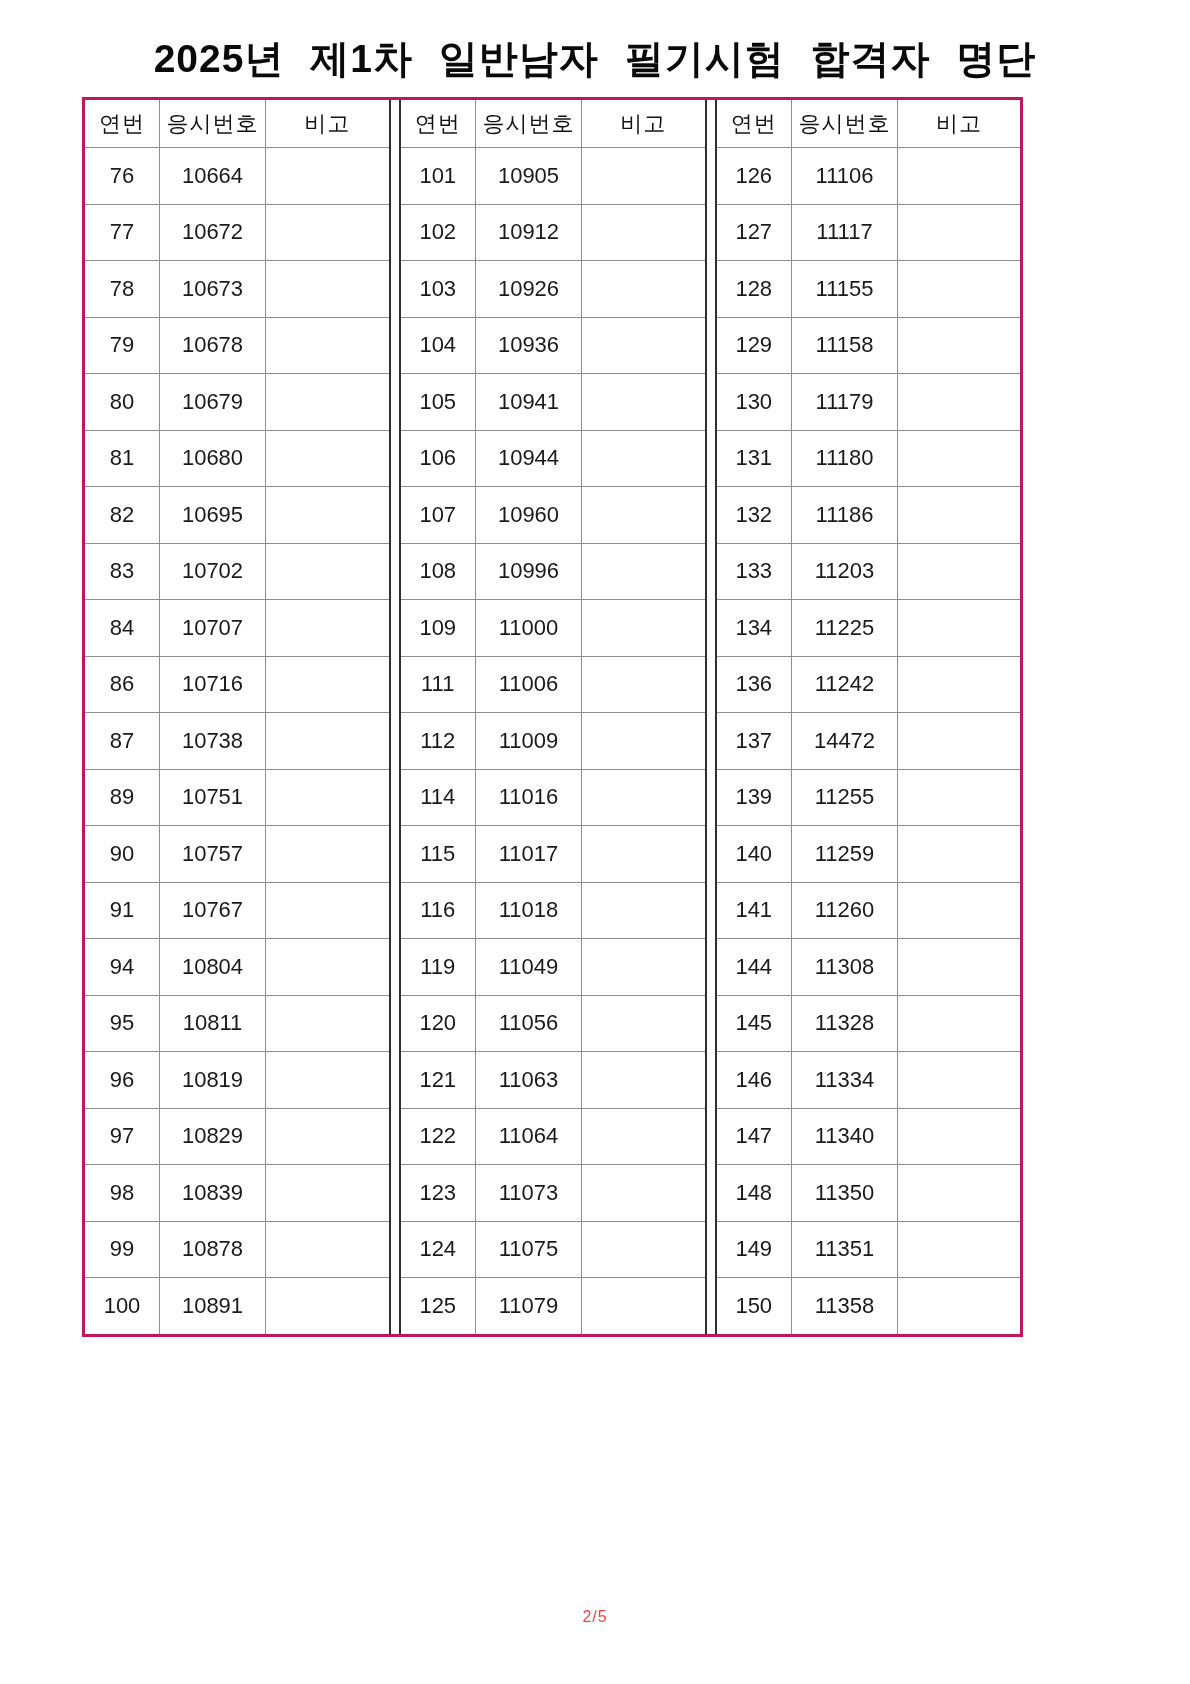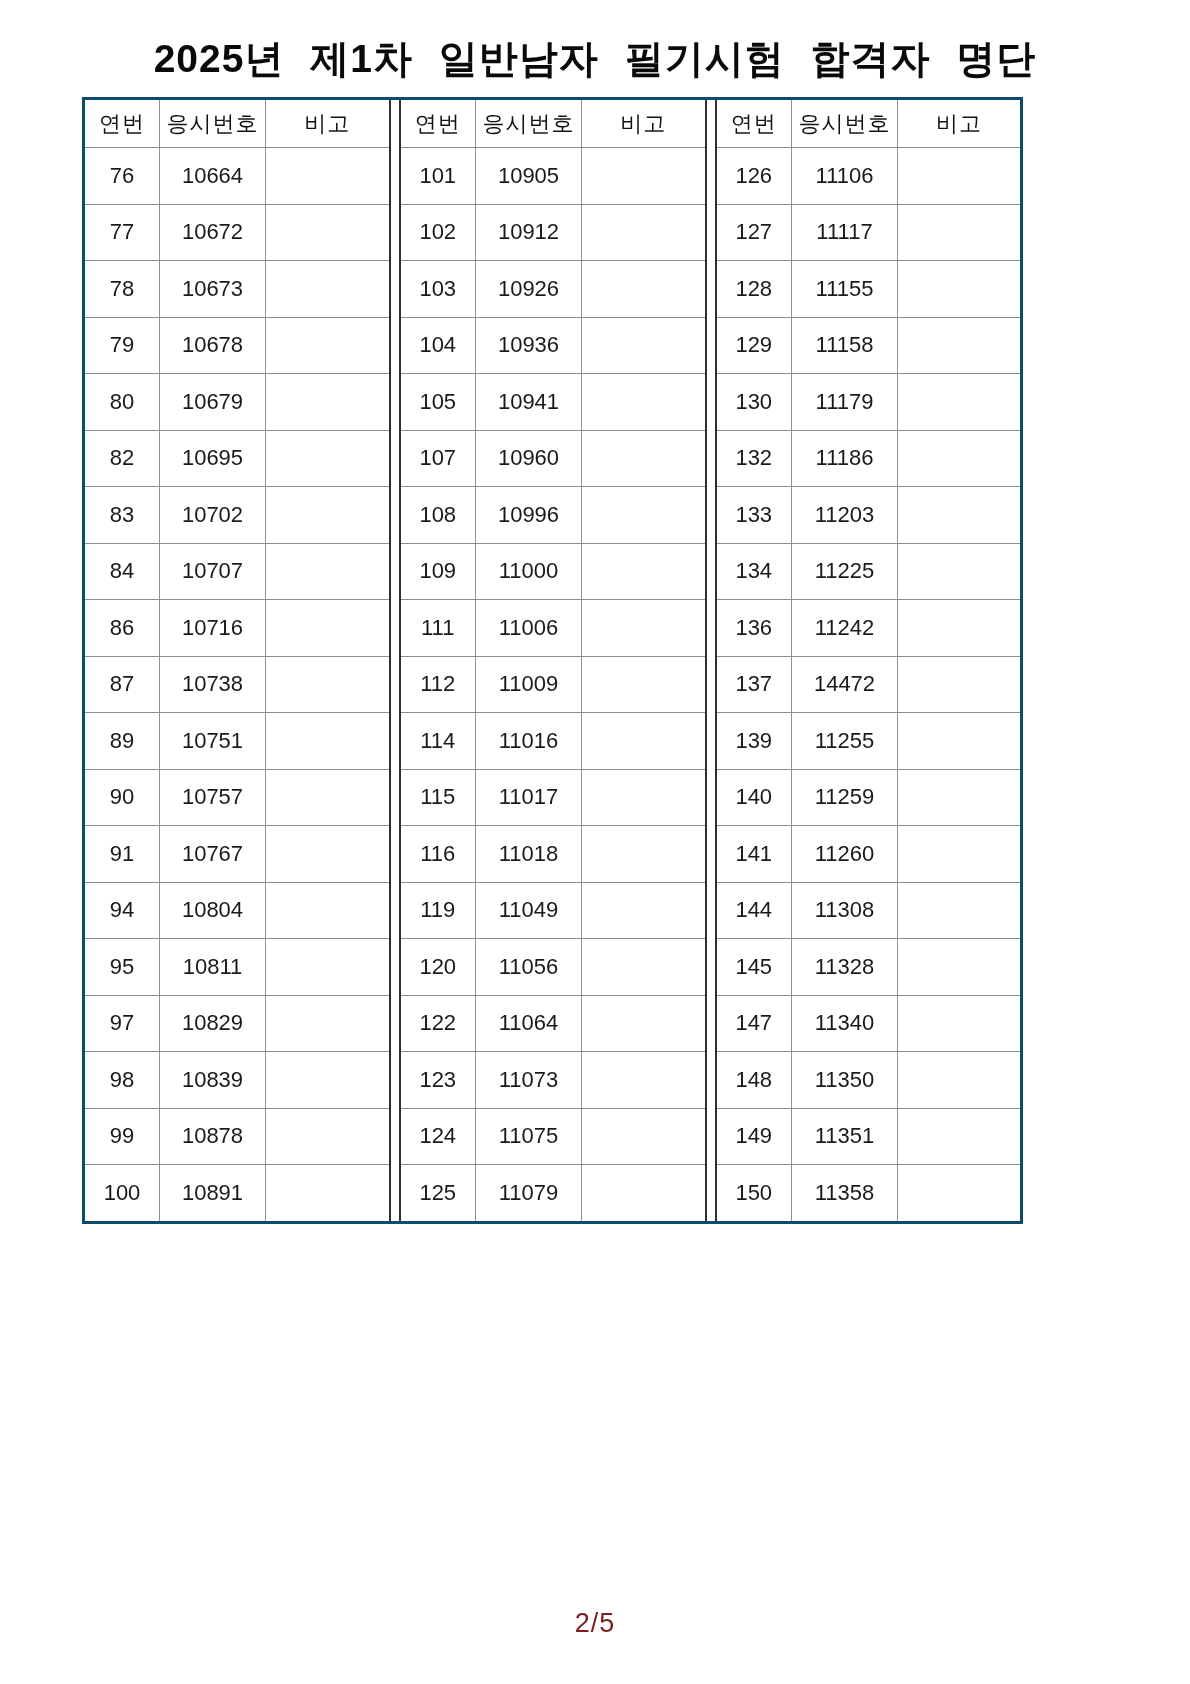--- a/index.html
+++ b/index.html
@@ -19,21 +19,21 @@
     letter-spacing: 1px;
     word-spacing: 14px;
     color: #0a0a0a;
   }
   table.pass-list {
     position: absolute;
     left: 82px; top: 97px;
     width: 940px;
     border-collapse: collapse;
     table-layout: fixed;
-    border: 3px solid #0c4a6e;
+    border: 3px solid #be185d;
   }
   th, td {
     border: 1px solid #8f8f8f;
     text-align: center;
     vertical-align: middle;
     padding: 0;
     font-size: 22px;
     overflow: hidden;
     white-space: nowrap;
   }
@@ -51,22 +51,22 @@
     border-top: none;
     border-bottom: none;
     border-left: 2px solid #2f2f2f;
     border-right: 2px solid #2f2f2f;
     background: #fff;
   }
   .page-footer {
     position: absolute;
     top: 1608px; left: 0; width: 100%;
     text-align: center;
-    font-size: 27px;
-    color: #7f1d1d;
+    font-size: 16px;
+    color: #ef4444;
     letter-spacing: 1px;
   }
 </style>
 </head>
 <body>
 
 <div class="doc-title">2025년 제1차 일반남자 필기시험 합격자 명단</div>
 
 <table class="pass-list">
   <colgroup>
@@ -157,20 +157,33 @@
     <td class="sep"></td>
     <td>105</td>
     <td>10941</td>
     <td></td>
     <td class="sep"></td>
     <td>130</td>
     <td>11179</td>
     <td></td>
   </tr>
       <tr>
+    <td>81</td>
+    <td>10680</td>
+    <td></td>
+    <td class="sep"></td>
+    <td>106</td>
+    <td>10944</td>
+    <td></td>
+    <td class="sep"></td>
+    <td>131</td>
+    <td>11180</td>
+    <td></td>
+  </tr>
+      <tr>
     <td>82</td>
     <td>10695</td>
     <td></td>
     <td class="sep"></td>
     <td>107</td>
     <td>10960</td>
     <td></td>
     <td class="sep"></td>
     <td>132</td>
     <td>11186</td>
@@ -284,20 +297,33 @@
     <td>95</td>
     <td>10811</td>
     <td></td>
     <td class="sep"></td>
     <td>120</td>
     <td>11056</td>
     <td></td>
     <td class="sep"></td>
     <td>145</td>
     <td>11328</td>
+    <td></td>
+  </tr>
+      <tr>
+    <td>96</td>
+    <td>10819</td>
+    <td></td>
+    <td class="sep"></td>
+    <td>121</td>
+    <td>11063</td>
+    <td></td>
+    <td class="sep"></td>
+    <td>146</td>
+    <td>11334</td>
     <td></td>
   </tr>
       <tr>
     <td>97</td>
     <td>10829</td>
     <td></td>
     <td class="sep"></td>
     <td>122</td>
     <td>11064</td>
     <td></td>

